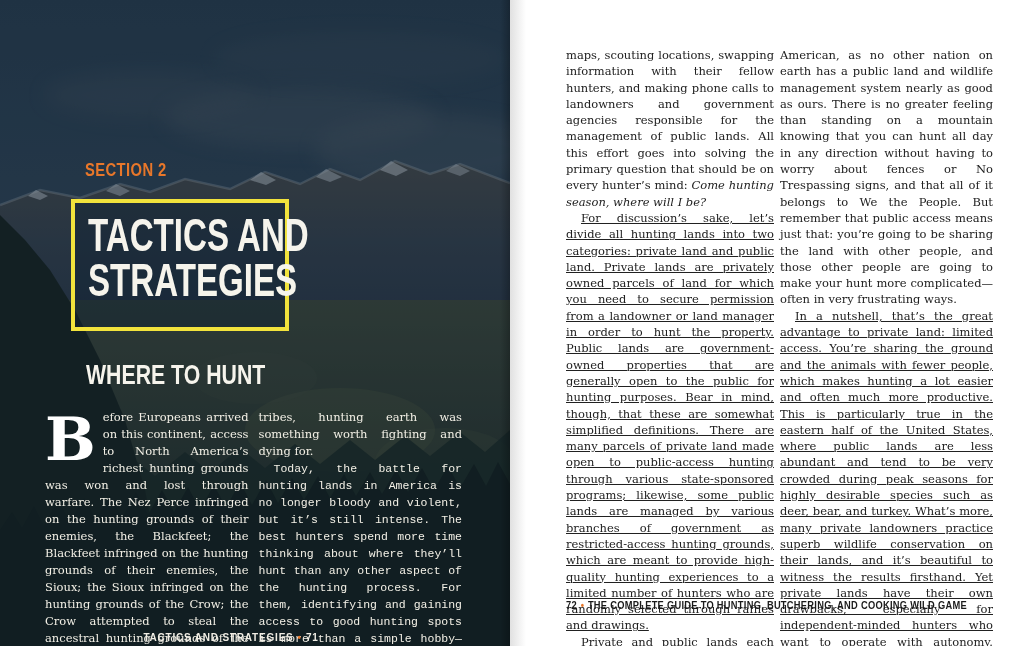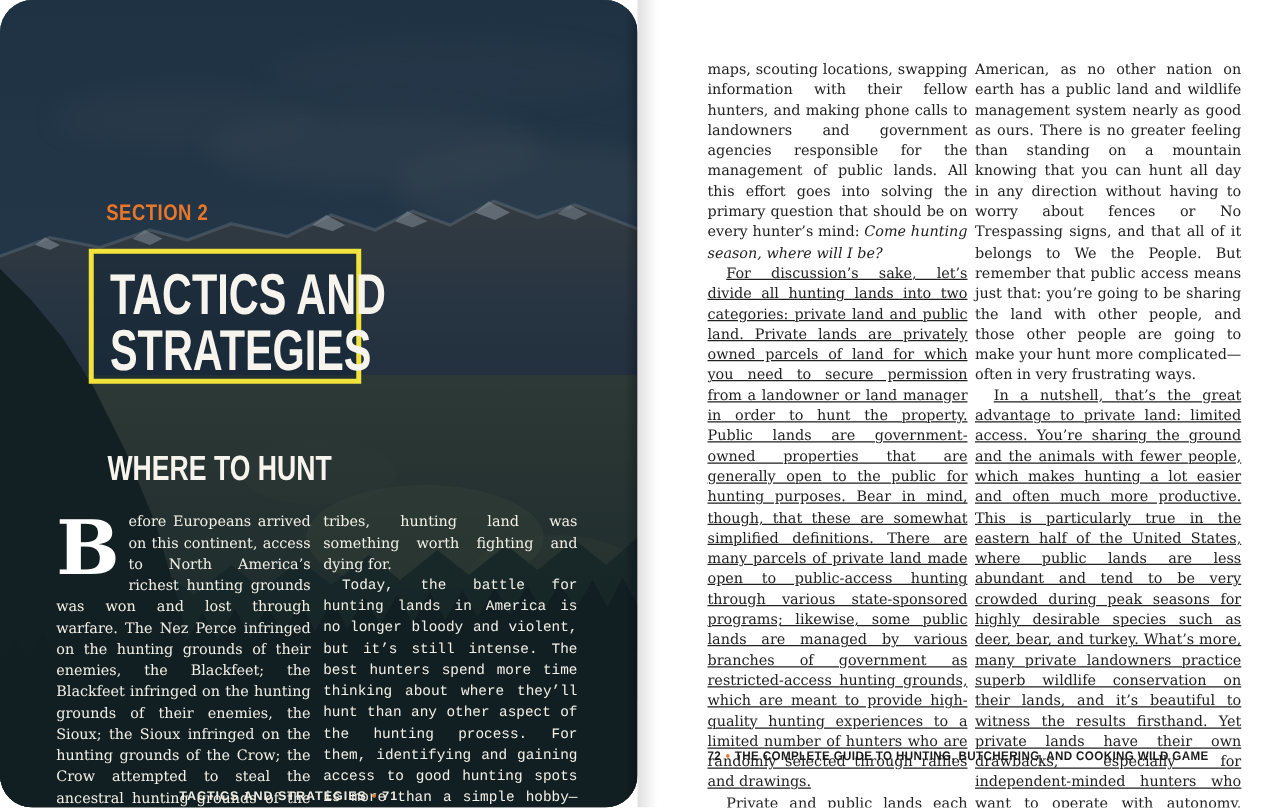--- a/index.html
+++ b/index.html
@@ -1,29 +1,29 @@
 <!DOCTYPE html>
 <html><head>
 <meta charset="utf-8">
 <style>
   * { margin: 0; padding: 0; box-sizing: border-box; }
   html, body { width: 1024px; height: 646px; overflow: hidden; background: #ffffff; }
   body { display: flex; font-family: "DejaVu Serif", serif; }
 
   
-  .left-page { position: relative; width: 510px; height: 646px; overflow: hidden; background: #404040; border-radius: 26px; }
+  .left-page { position: relative; width: 510px; height: 646px; overflow: hidden; background: #404040; }
   .left-page svg.photo { position: absolute; left: 0; top: 0; width: 510px; height: 646px; display: block; }
   .left-page::after { content: ""; position: absolute; right: 0; top: 0; bottom: 0; width: 10px;
     background: linear-gradient(to left, rgba(0,0,0,0.25), rgba(0,0,0,0)); pointer-events: none; }
 
   .section-label { position: absolute; left: 85px; top: 160px; color: #e8772a;
     font-family: "Liberation Sans", sans-serif; font-weight: bold; font-size: 18px;
     letter-spacing: 0.5px; transform: scaleX(0.82); transform-origin: left top; white-space: nowrap; }
 
-  .title-box { position: absolute; left: 71px; top: 199px; width: 218px; height: 108px;
+  .title-box { position: absolute; left: 71px; top: 199px; width: 218px; height: 132px;
     border: 4px solid #f2e33c; background: rgba(14, 33, 50, 0.42); padding: 10px 0 0 13px; }
   .title-line { color: #f6f4ec; font-family: "Liberation Sans", sans-serif; font-weight: bold;
     font-size: 46px; line-height: 45px; transform: scaleX(0.72); transform-origin: left top;
     white-space: nowrap; letter-spacing: 0px; }
 
   .where-heading { position: absolute; left: 86px; top: 359px; color: #f6f4ec;
     font-family: "Liberation Sans", sans-serif; font-weight: bold; font-size: 28px;
     transform: scaleX(0.76); transform-origin: left top; white-space: nowrap; }
 
   .left-columns { position: absolute; left: 45px; top: 409px; width: 417px; display: flex; gap: 10px; }
@@ -124,21 +124,21 @@
     <div class="title-line">STRATEGIES</div>
   </div>
 
   <div class="where-heading">WHERE TO HUNT</div>
 
   <div class="left-columns">
     <div class="left-col">
       <p><span class="dropcap">B</span><span>efore Europeans arrived on this continent, access to North America’s richest hunting grounds was won and lost through warfare. The Nez Perce infringed on the hunting grounds of their enemies, the Blackfeet; the Blackfeet infringed on the hunting grounds of their enemies, the Sioux; the Sioux infringed on the hunting grounds of the Crow; the Crow attempted to steal the ancestral hunting grounds of the Shoshone. For Native American</span></p>
     </div>
     <div class="left-col">
-      <p>tribes, hunting land was something worth fighting and dying for.</p>
+      <p>tribes, hunting earth was something worth fighting and dying for.</p>
       <p>Today, the battle for hunting lands in America is no longer bloody and violent, but it’s still intense. The best hunters spend more time thinking about where they’ll hunt than any other aspect of the hunting process. For them, identifying and gaining access to good hunting spots is more than a simple hobby—they treat it like a job. Year-round, they are studying</p>
     </div>
   </div>
 
   <div class="left-footer">
     <span>TACTICS AND STRATEGIES</span><span class="sep">•</span><span>71</span>
   </div>
 </div>
 
 <div class="right-page">

